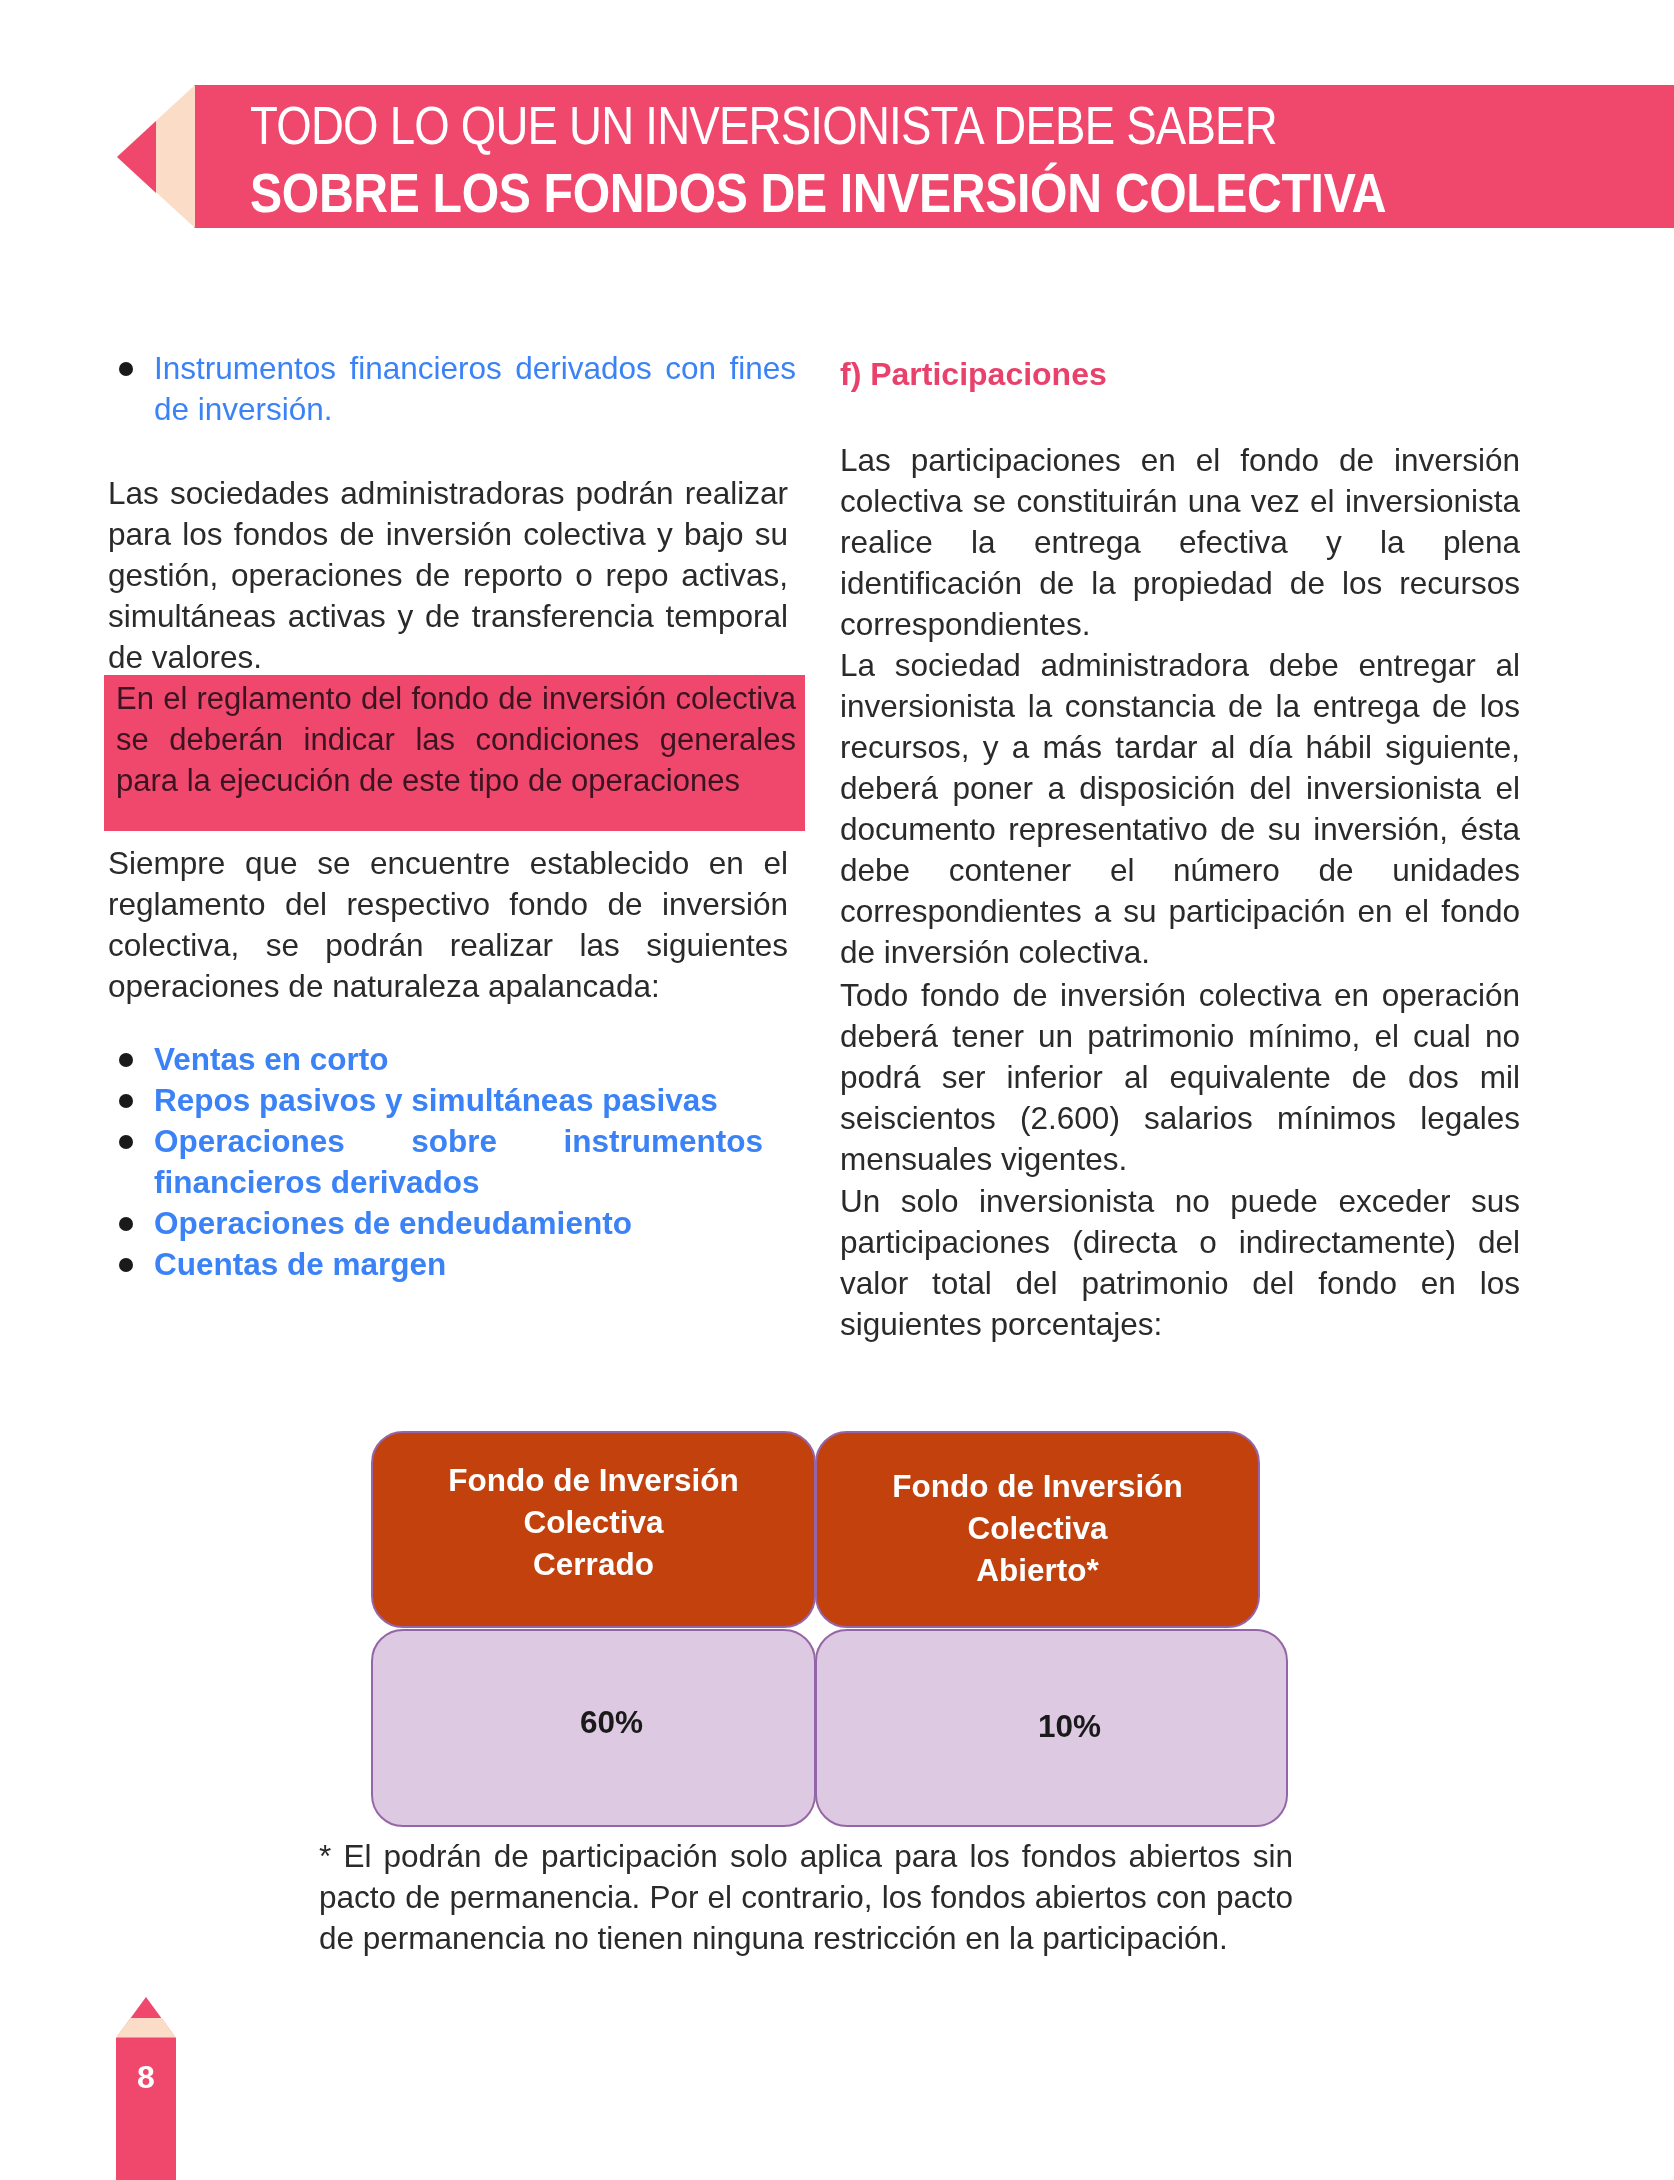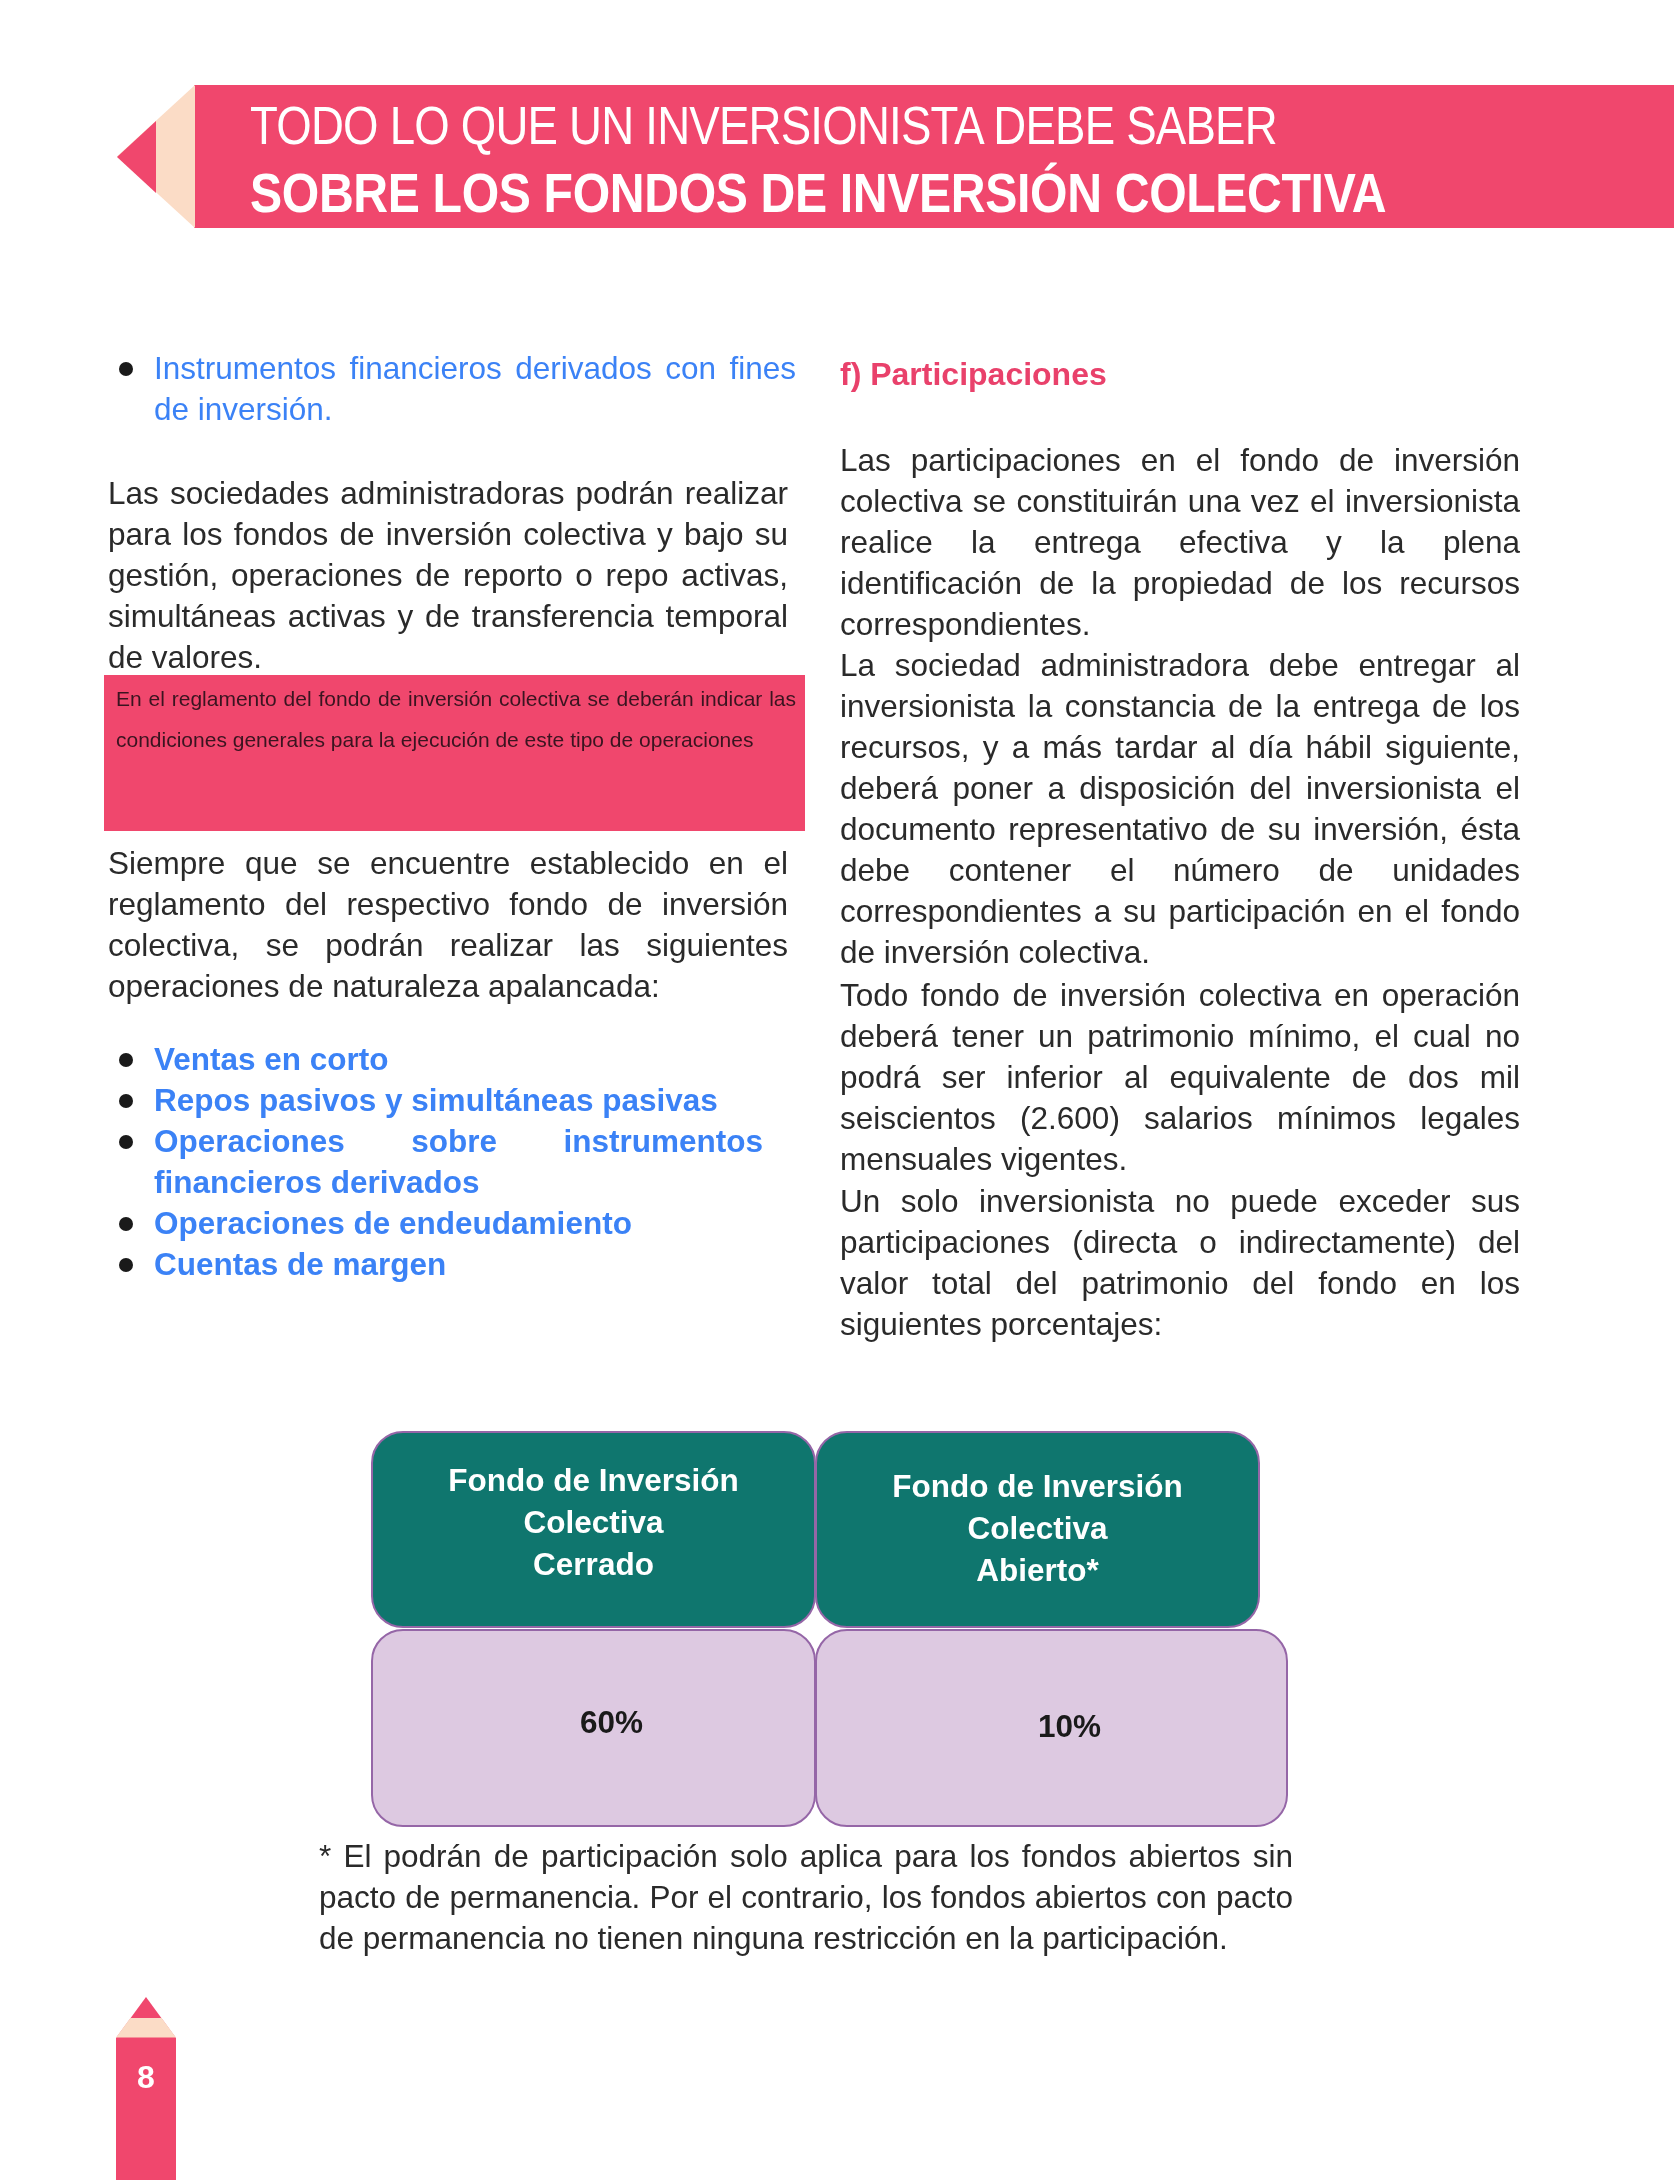--- a/index.html
+++ b/index.html
@@ -49,35 +49,35 @@
   .bullet-list li .dot {
     position: absolute; left: 2.6px; top: 13.6px; width: 14.5px; height: 14.5px; border-radius: 50%; background: #1a1a1a;
   }
 
   .highlight {
     position: absolute; left: 104px; top: 675px; width: 701px; height: 156px;
     background: #F0476D;
   }
   .highlight-text {
     position: absolute; left: 116px; top: 678px; width: 680px;
-    font-size: 21px; line-height: 41px; color: #3a1420;
+    font-size: 31px; line-height: 41px; color: #3a1420;
     text-align: justify; text-align-last: left;
   }
 
   .section-title {
     position: absolute; left: 840px; top: 356px;
     color: #E9416B; font-size: 32px; font-weight: 700;
   }
 
   
   .cmp-box {
     position: absolute; box-sizing: border-box; border: 2.6px solid #9566A7; border-radius: 32px;
     display: flex; align-items: center; justify-content: center; text-align: center;
   }
-  .cmp-head { background: #0f766e; color: #ffffff; font-weight: 700; font-size: 31.5px; line-height: 42px; }
+  .cmp-head { background: #c2410c; color: #ffffff; font-weight: 700; font-size: 31.5px; line-height: 42px; }
   .cmp-val { background: #DDC9E1; color: #1a1a1a; font-weight: 700; font-size: 31.5px; padding-left: 36px; }
 
   .footnote {
     position: absolute; left: 319px; top: 1836px; width: 974px;
     font-size: 31.5px; line-height: 41px; color: #2a2a2a;
     text-align: justify; text-align-last: left;
   }
 
   
   .pg-tip {

